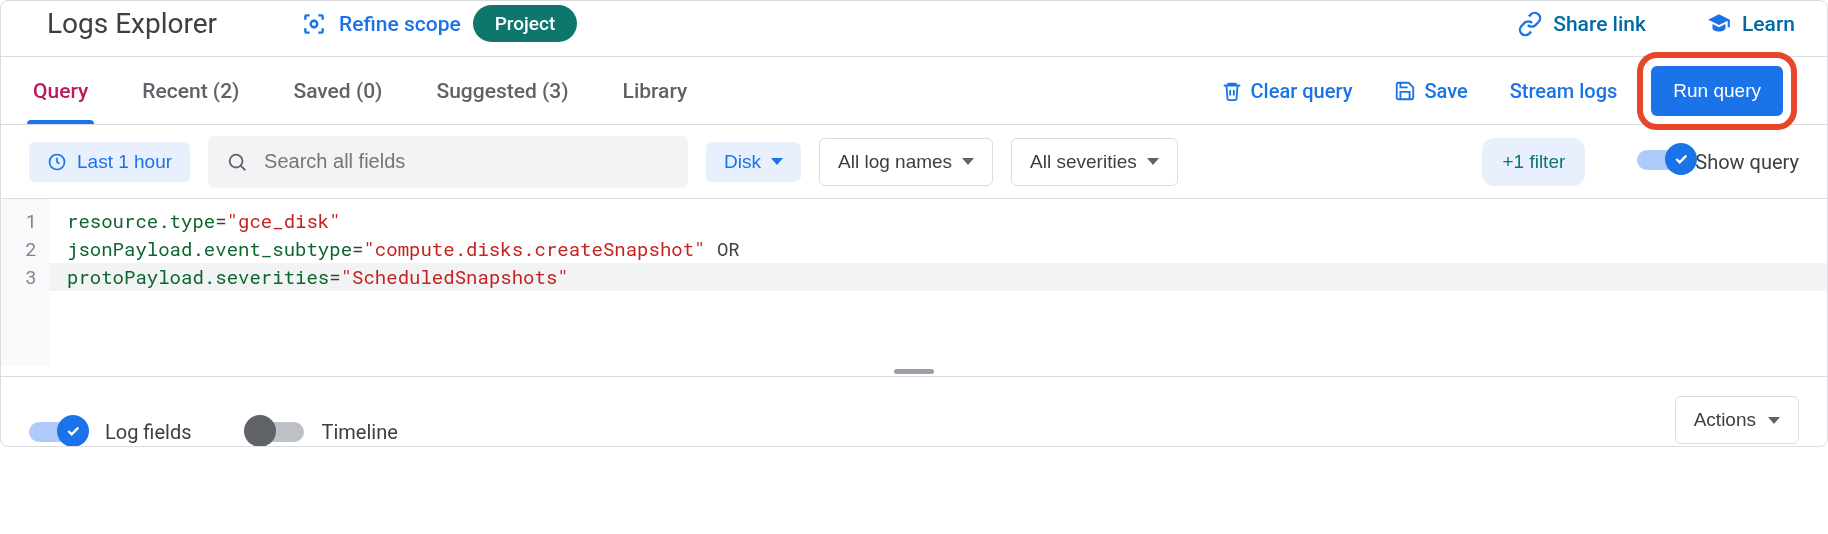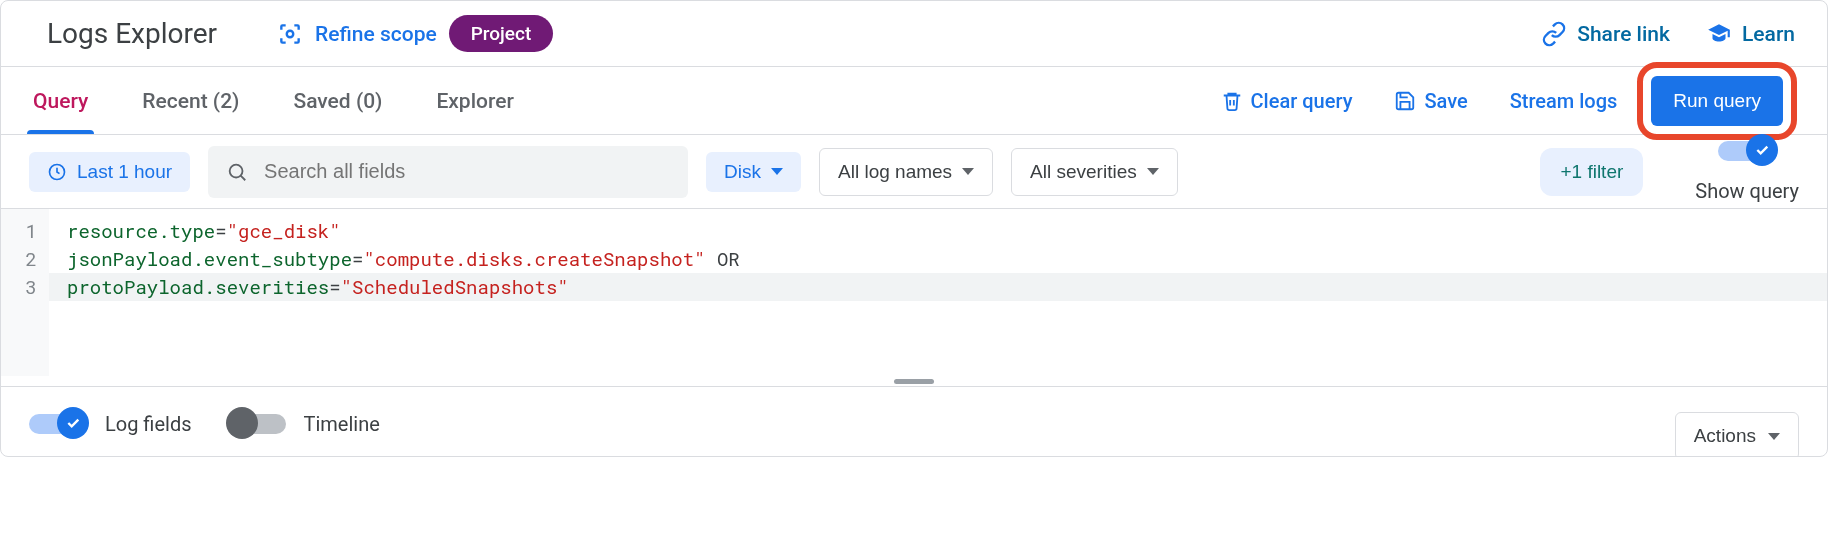--- a/index.html
+++ b/index.html
@@ -12,40 +12,41 @@
   }
   .container {
     border: 1px solid #dadce0;
     border-radius: 8px;
     overflow: hidden;
   }
   
   .header {
     display: flex;
     align-items: center;
-    padding: 14px 32px 14px 46px;
+    padding: 4px 32px 14px 46px;
+    gap: 24px;
   }
   .page-title {
     font-size: 28px;
     font-weight: 400;
     color: #3c4043;
     margin-right: 60px;
   }
   .refine-scope {
     display: flex;
     align-items: center;
     gap: 12px;
     color: #1a73e8;
     font-size: 21px;
     font-weight: 500;
     cursor: pointer;
   }
   .refine-icon svg { display: block; }
   .chip-project {
-    background: #701a75;
+    background: #0f766e;
     color: #fff;
     border-radius: 999px;
     padding: 7px 22px;
     font-size: 19px;
     font-weight: 500;
   }
   .header-spacer { flex: 1; }
   .header-link {
     display: flex;
     align-items: center;
@@ -208,24 +209,21 @@
     height: 32px;
     border-radius: 50%;
     background: #1a73e8;
     display: flex;
     align-items: center;
     justify-content: center;
   }
   .toggle .knob svg { display:block; }
   .toggle-wrap {
     display: flex;
-    align-items: center;
-    gap: 18px;
     margin-left: 34px;
-    flex-direction: column;
   }
   .toggle-label {
     font-size: 20px;
     color: #3c4043;
   }
   
   .editor {
     border-top: 1px solid #dadce0;
     display: flex;
     font-family: 'Roboto Mono', Menlo, Consolas, monospace;
@@ -264,24 +262,25 @@
     justify-content:center;
     padding: 2px 0;
     border-top: 1px solid transparent;
   }
   .resize-handle div {
     width: 40px; height: 5px; background:#9aa0a6; border-radius: 3px;
   }
   
   .bottom-row {
     display: flex;
-    align-items: flex-start;
+    align-items: flex-end;
     border-top: 1px solid #dadce0;
-    padding: 25px 28px;
+    padding: 2px 28px;
     height: 70px;
+    gap: 18px;
   }
   .mini-toggle-wrap {
     display: flex;
     align-items: center;
     gap: 18px;
     margin-right: 36px;
   }
   .bottom-spacer { flex: 1; }
   .actions-dd {
     border: 1px solid #dadce0;
@@ -350,21 +349,24 @@
     <div class="tab active">
         <span>Query</span>
       </div>
     <div class="tab">
         <span>Recent (2)</span>
       </div>
     <div class="tab">
         <span>Saved (0)</span>
       </div>
     <div class="tab">
-        <span>Explorer</span>
+        <span>Suggested (3)</span>
+      </div>
+    <div class="tab">
+        <span>Library</span>
       </div>
 
     <div class="tabs-spacer"></div>
 
     <div class="action-link">
       <span>
         <svg class="icon-svg" width="22" height="22" viewBox="0 0 24 24" fill="none" stroke="#1a73e8" stroke-width="2">
           <path d="M3 6h18M8 6V4h8v2M6 6l1 14a2 2 0 0 0 2 2h6a2 2 0 0 0 2-2l1-14M10 11v6M14 11v6"></path>
         </svg>
       </span>

